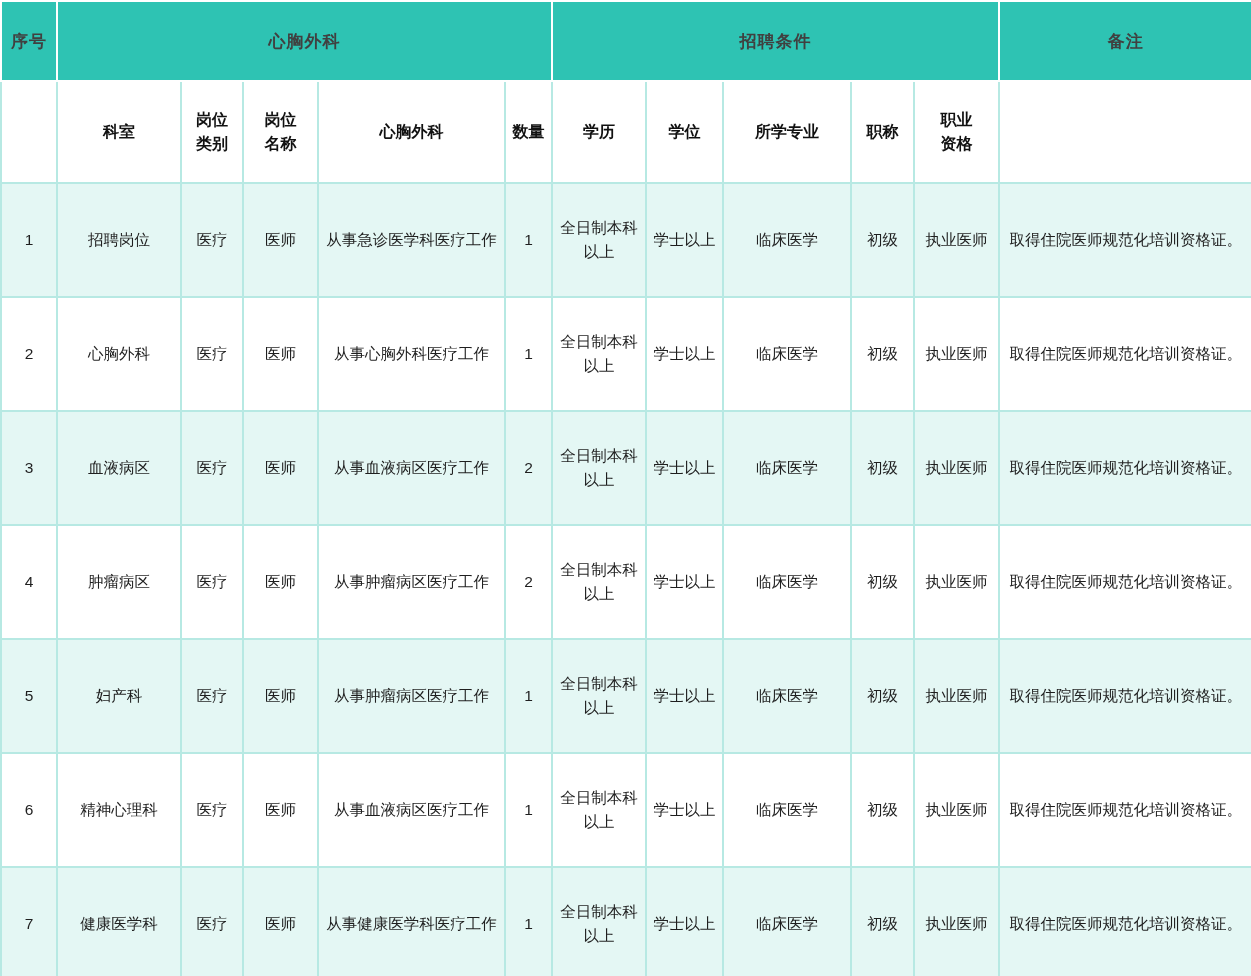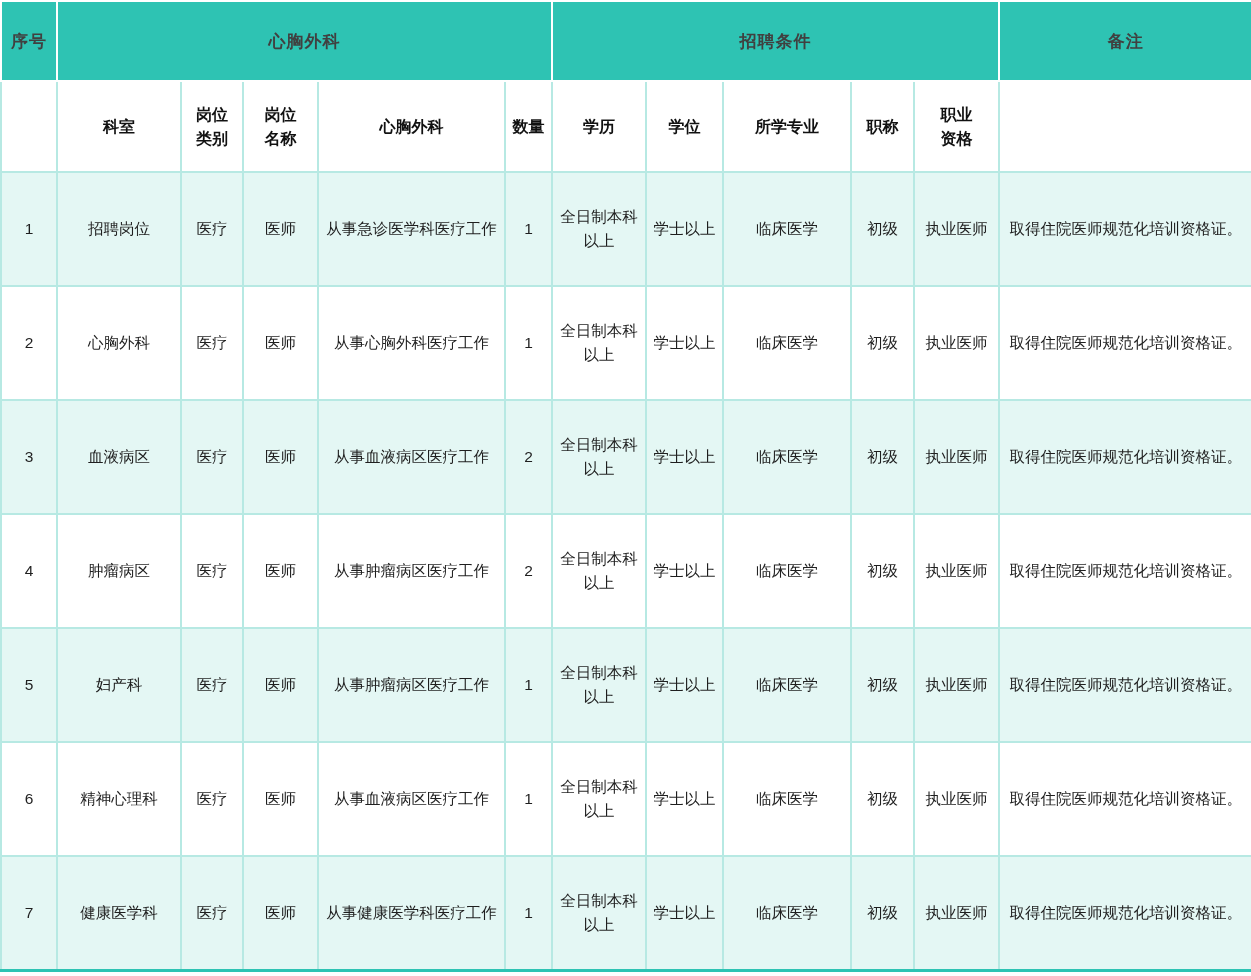--- a/index.html
+++ b/index.html
@@ -4,21 +4,21 @@
 <style>
   html,body{margin:0;padding:0;background:#ffffff;}
   body{font-family:"Liberation Sans","DejaVu Sans",sans-serif;}
   table.recruit{border-collapse:collapse;table-layout:fixed;width:1251px;}
   th,td{text-align:center;vertical-align:middle;overflow:hidden;}
   tr.group-row{height:80px;}
   tr.group-row th{
     background:#2ec3b3;color:#404040;font-size:17px;font-weight:700;
     letter-spacing:1px;border:2px solid #ffffff;
   }
-  tr.sub-row{height:91px;}
+  tr.sub-row{height:102px;}
   tr.sub-row th{
     background:#ffffff;color:#111111;font-size:16px;font-weight:700;
     border:2px solid #b7e9e3;white-space:pre-line;line-height:1.5;
   }
   tbody tr{height:114px;}
   tbody td{
     font-size:15.5px;color:#1f1f1f;background:#ffffff;
     border:2px solid #b7e9e3;line-height:1.55;padding:0 2px;
   }
   tbody tr:nth-child(odd) td{background:#e4f7f4;}

